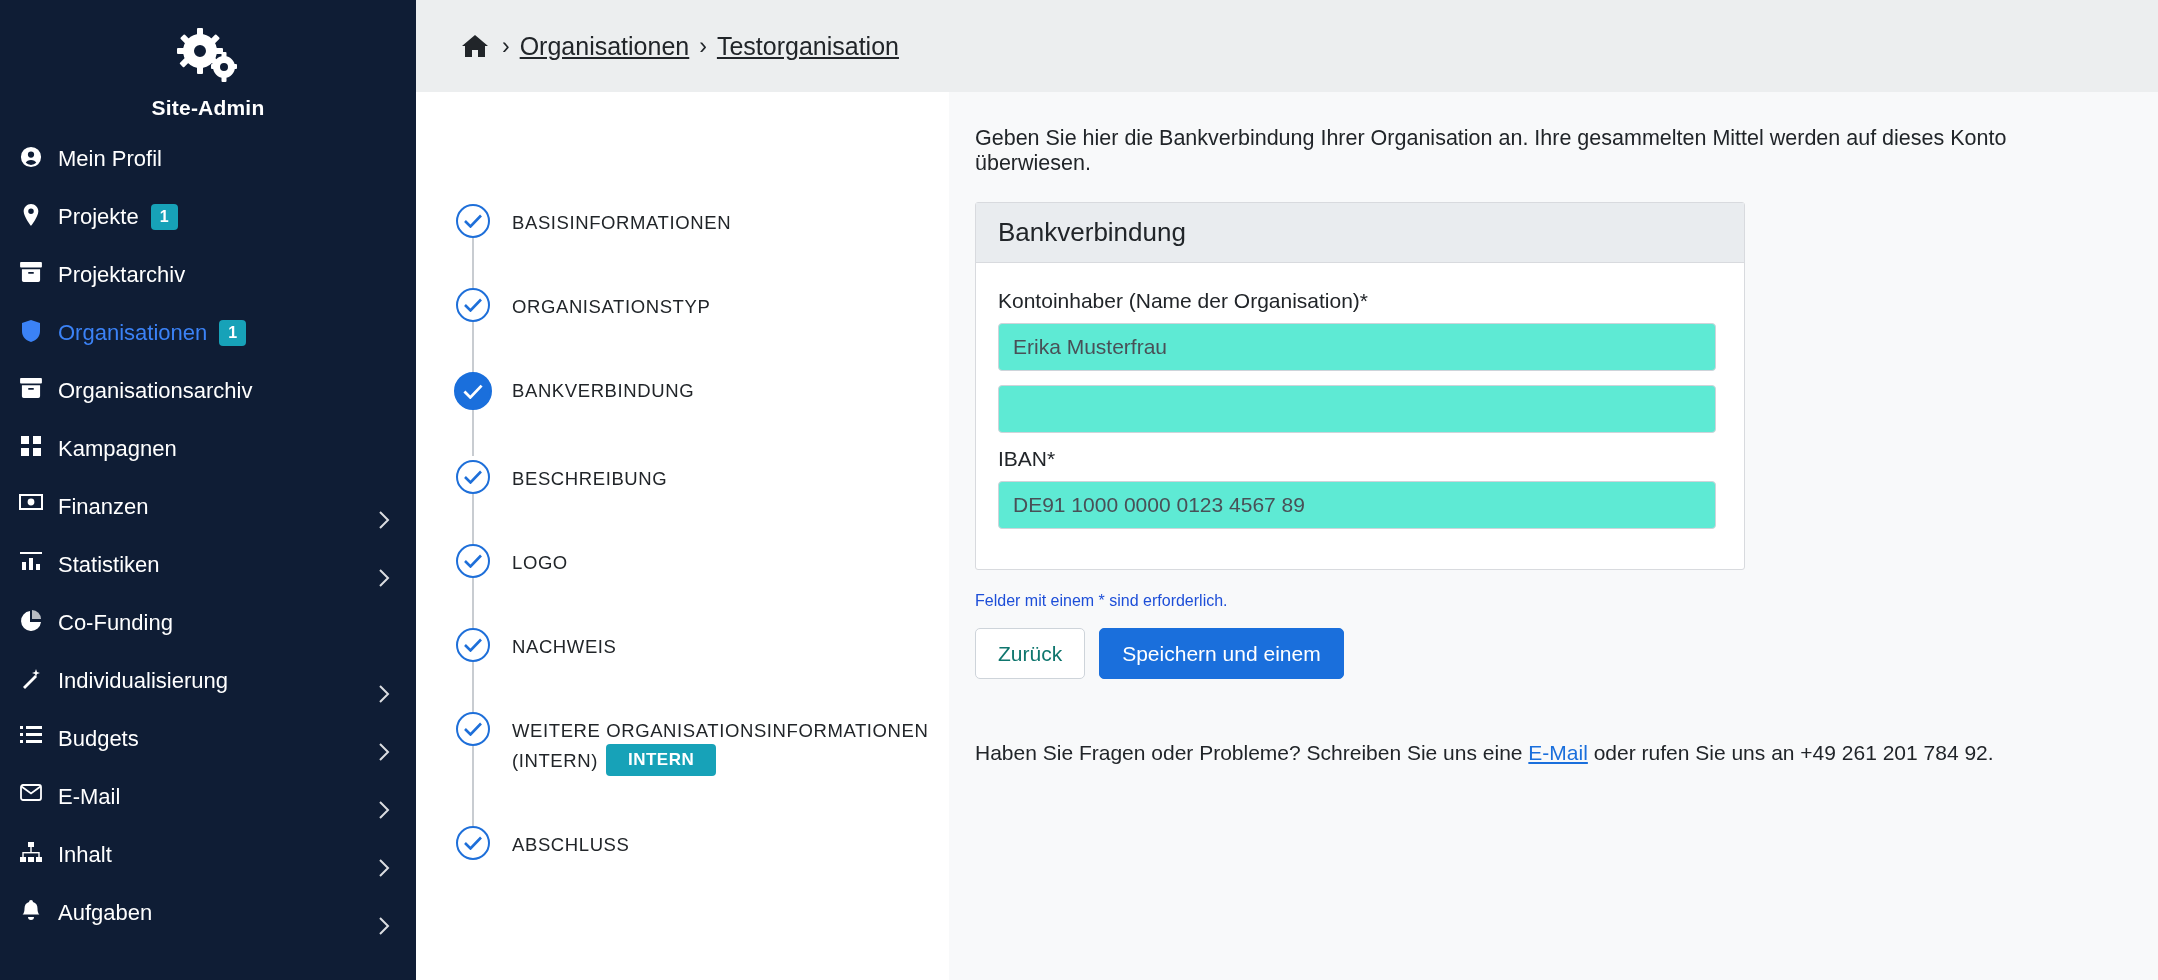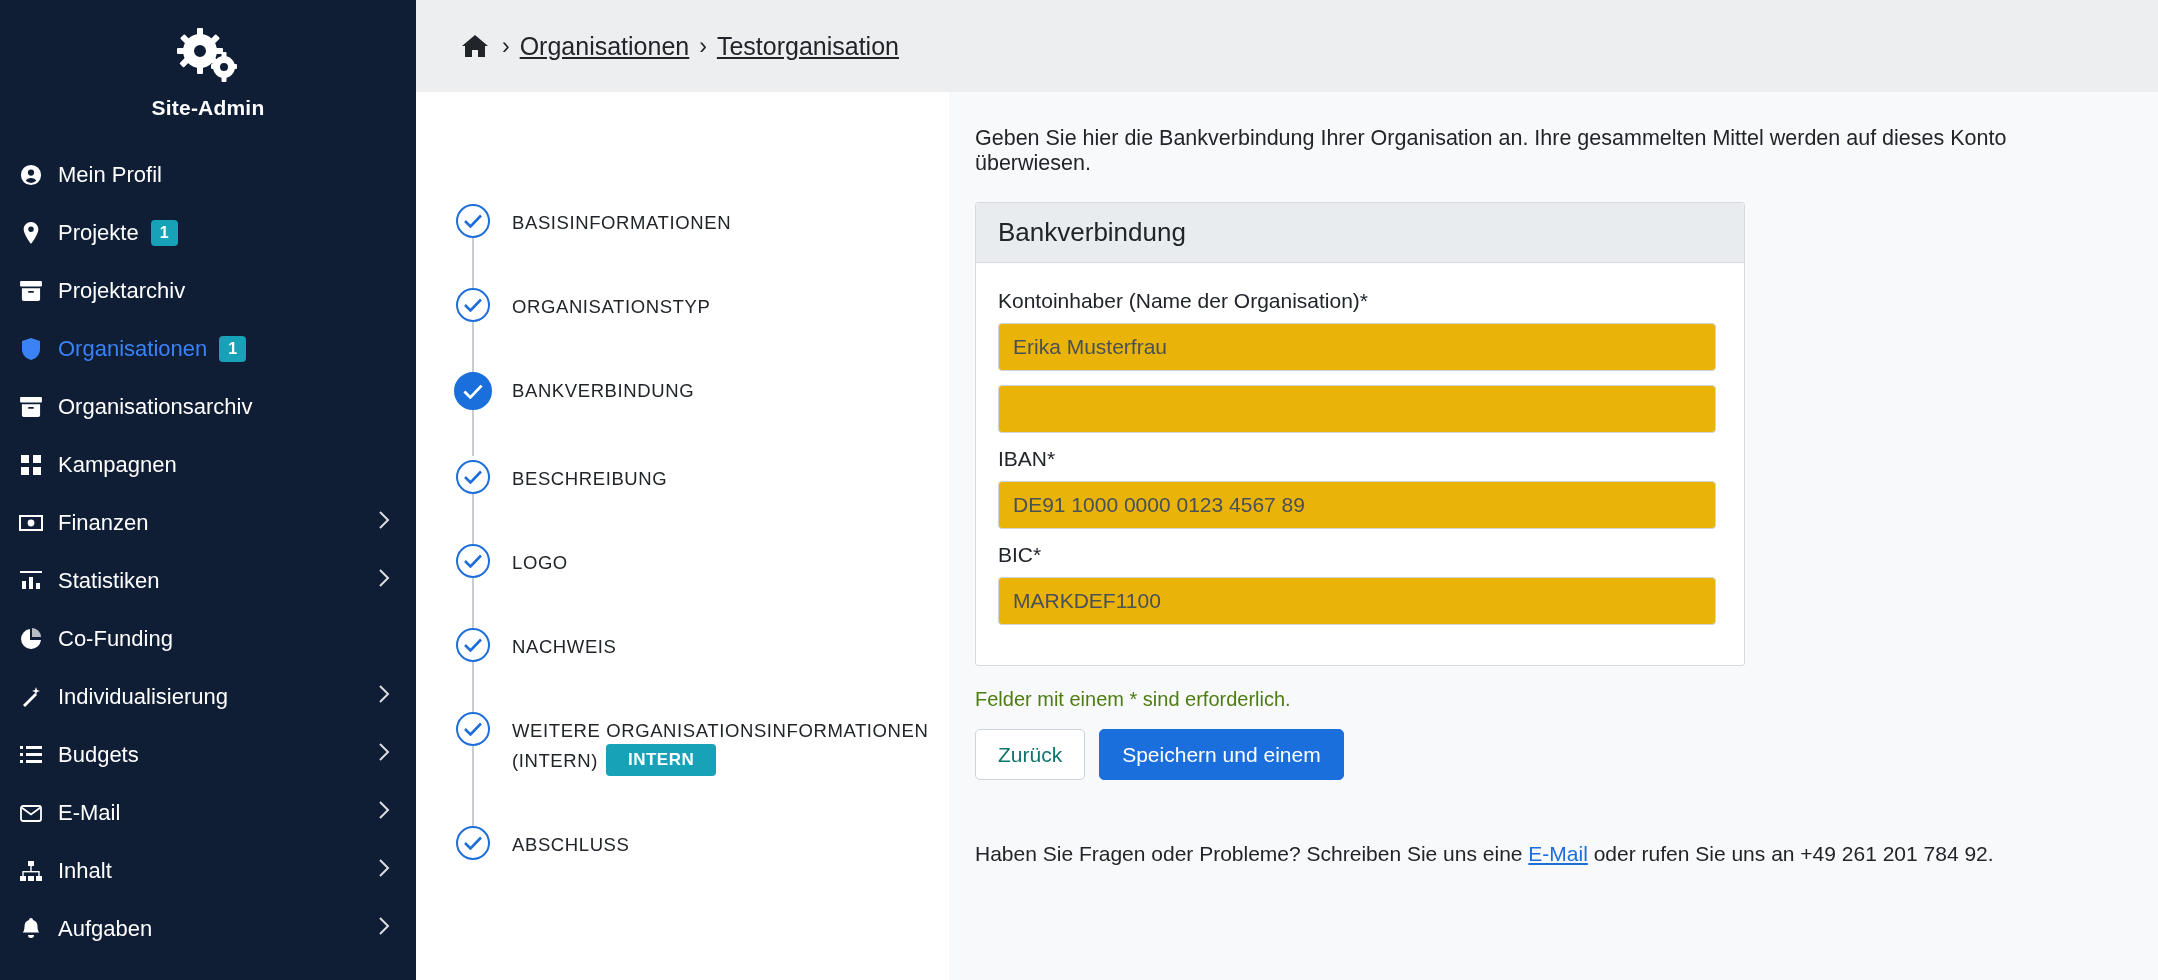--- a/index.html
+++ b/index.html
@@ -31,21 +31,21 @@
     padding: 6px 0 26px 0;
   }
   .brand .gears { margin-bottom: 6px; }
   .brand-label {
     font-size: 21px;
     font-weight: bold;
     letter-spacing: .2px;
   }
   .nav-item {
     display: flex;
-    align-items: center;
+    align-items: flex-start;
     height: 58px;
     padding: 0 22px 0 14px;
     font-size: 22px;
     color: #ffffff;
     position: relative;
   }
   .nav-item .ico {
     width: 34px;
     min-width: 34px;
     display: inline-flex;
@@ -208,27 +208,27 @@
     color: #212529;
   }
   .field input {
     display: block;
     width: 718px;
     height: 48px;
     padding: 8px 14px;
     font-size: 21px;
     font-family: "Liberation Sans", sans-serif;
     color: #495057;
-    background: #eab308;
+    background: #5eead4;
     border: 1px solid #ced4da;
     border-radius: 4px;
   }
   .hint {
-    font-size: 20px;
-    color: #4d7c0f;
+    font-size: 16px;
+    color: #1d4ed8;
     margin: 22px 0 18px 0;
   }
   .actions { display: flex; align-items: center; gap: 14px; }
   .btn {
     font-size: 21px;
     font-family: "Liberation Sans", sans-serif;
     padding: 12px 22px;
     border-radius: 5px;
     cursor: pointer;
     line-height: 1.2;
@@ -582,24 +582,20 @@
 
             <div class="field">
               <input type="text" value="" style="">
             </div>
 
             <div class="field">
               <label>IBAN*</label>
               <input type="text" value="DE91 1000 0000 0123 4567 89" style="">
             </div>
 
-            <div class="field">
-              <label>BIC*</label>
-              <input type="text" value="MARKDEF1100" style="">
-            </div>
 
           </div>
         </div>
 
         <p class="hint">Felder mit einem * sind erforderlich.</p>
 
         <div class="actions">
           <button class="btn btn-default">Zurück</button>
           <button class="btn btn-primary">Speichern und einem</button>
         </div>

